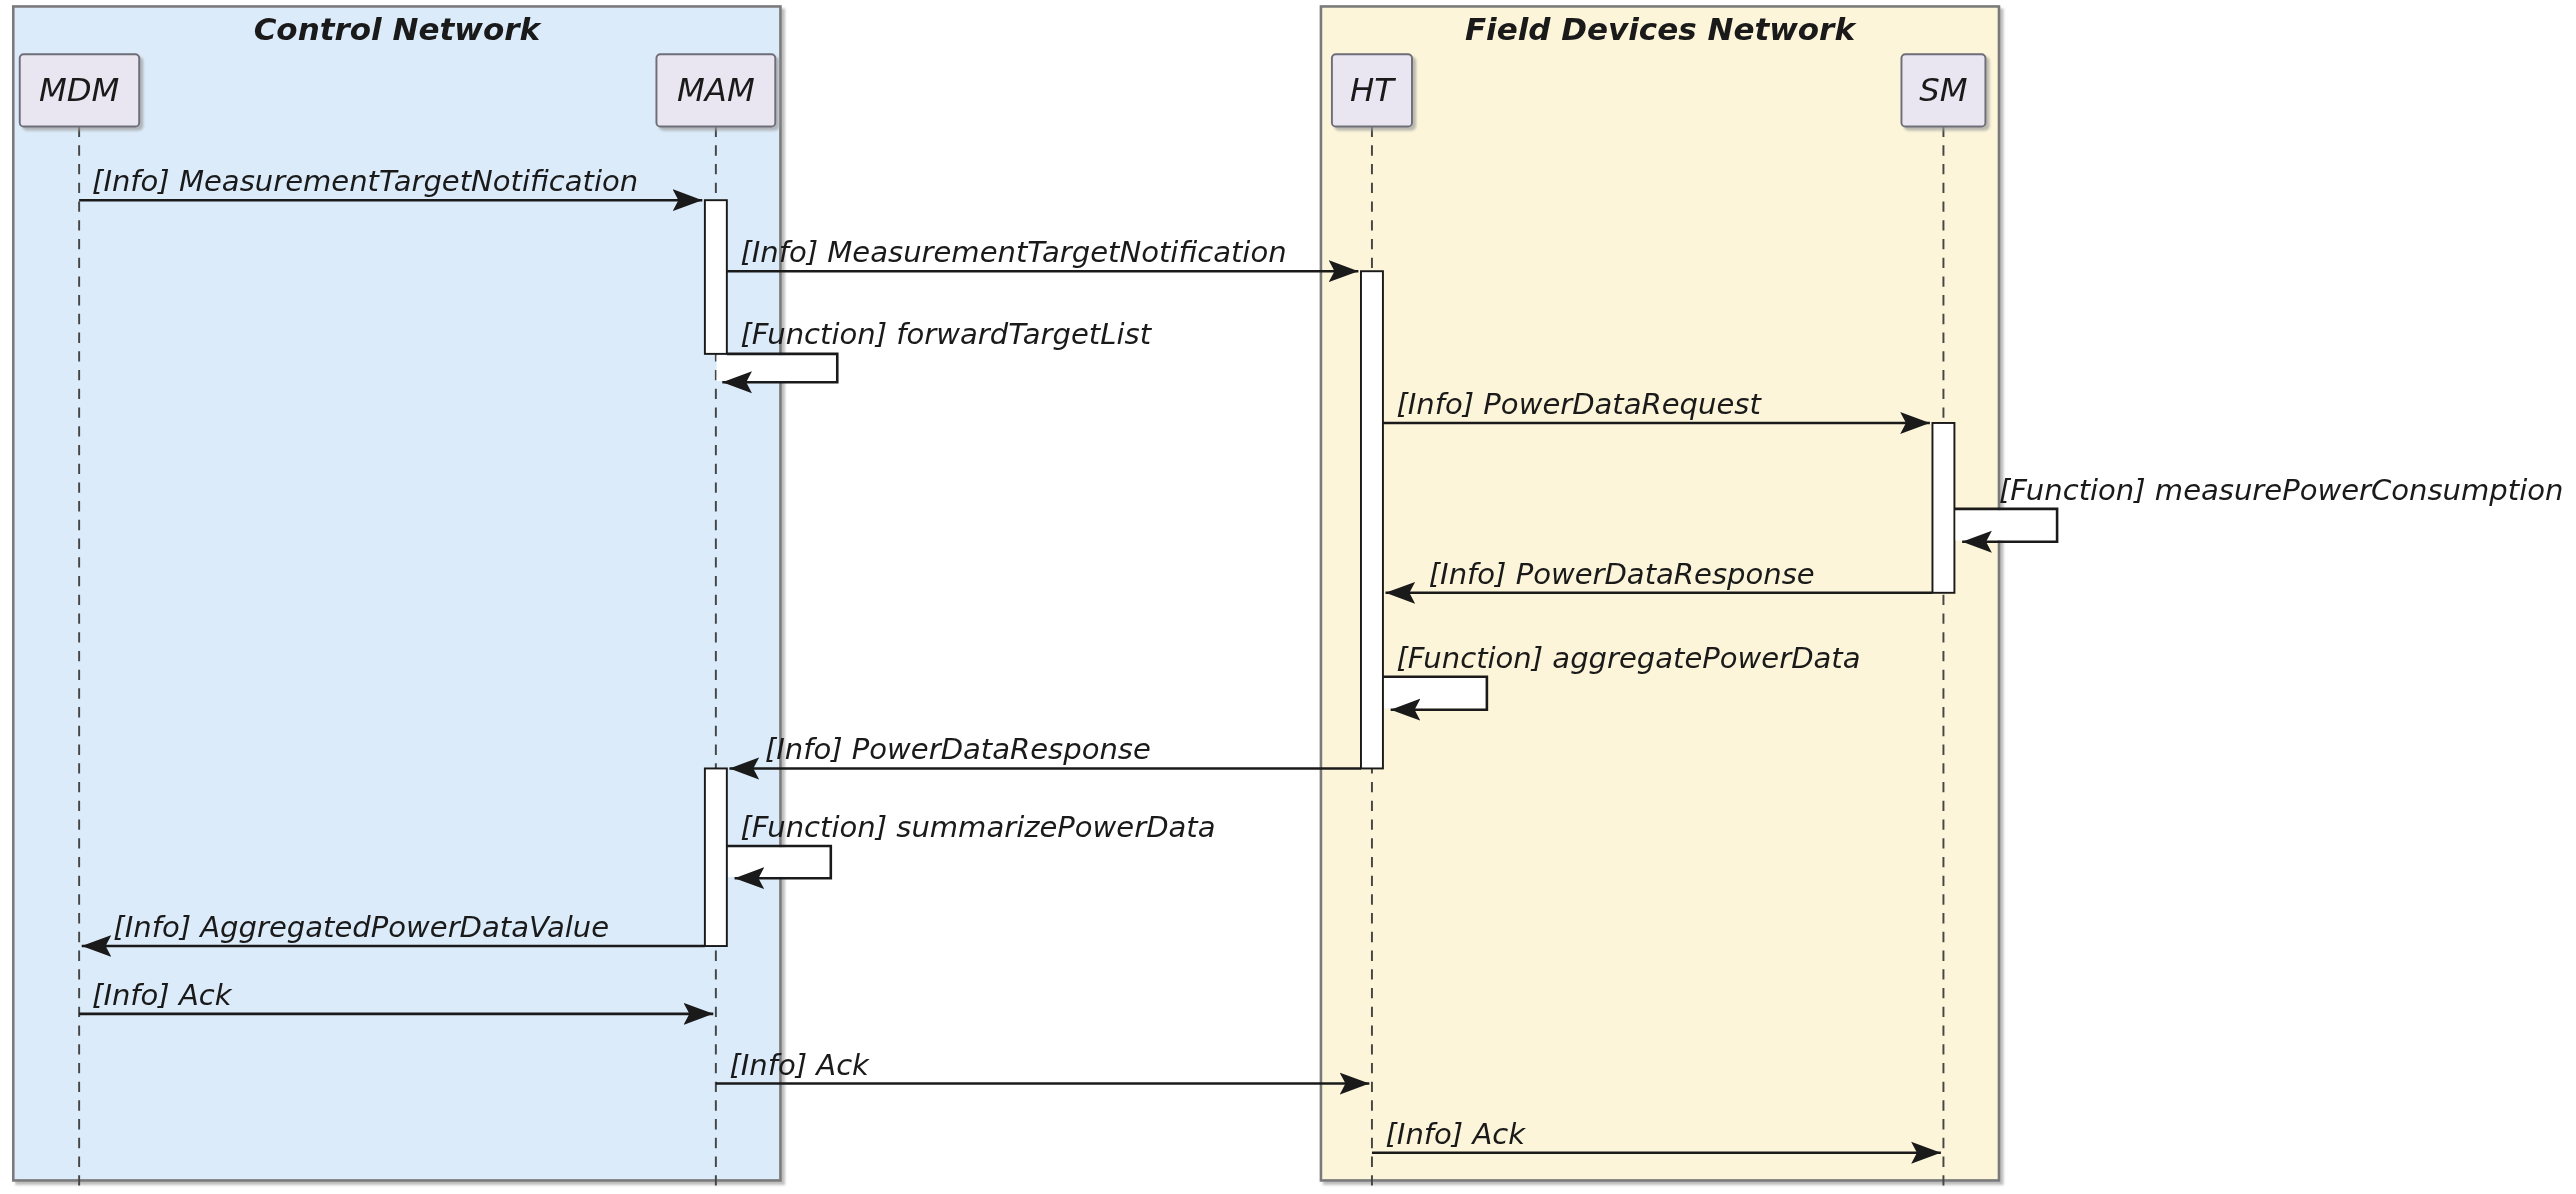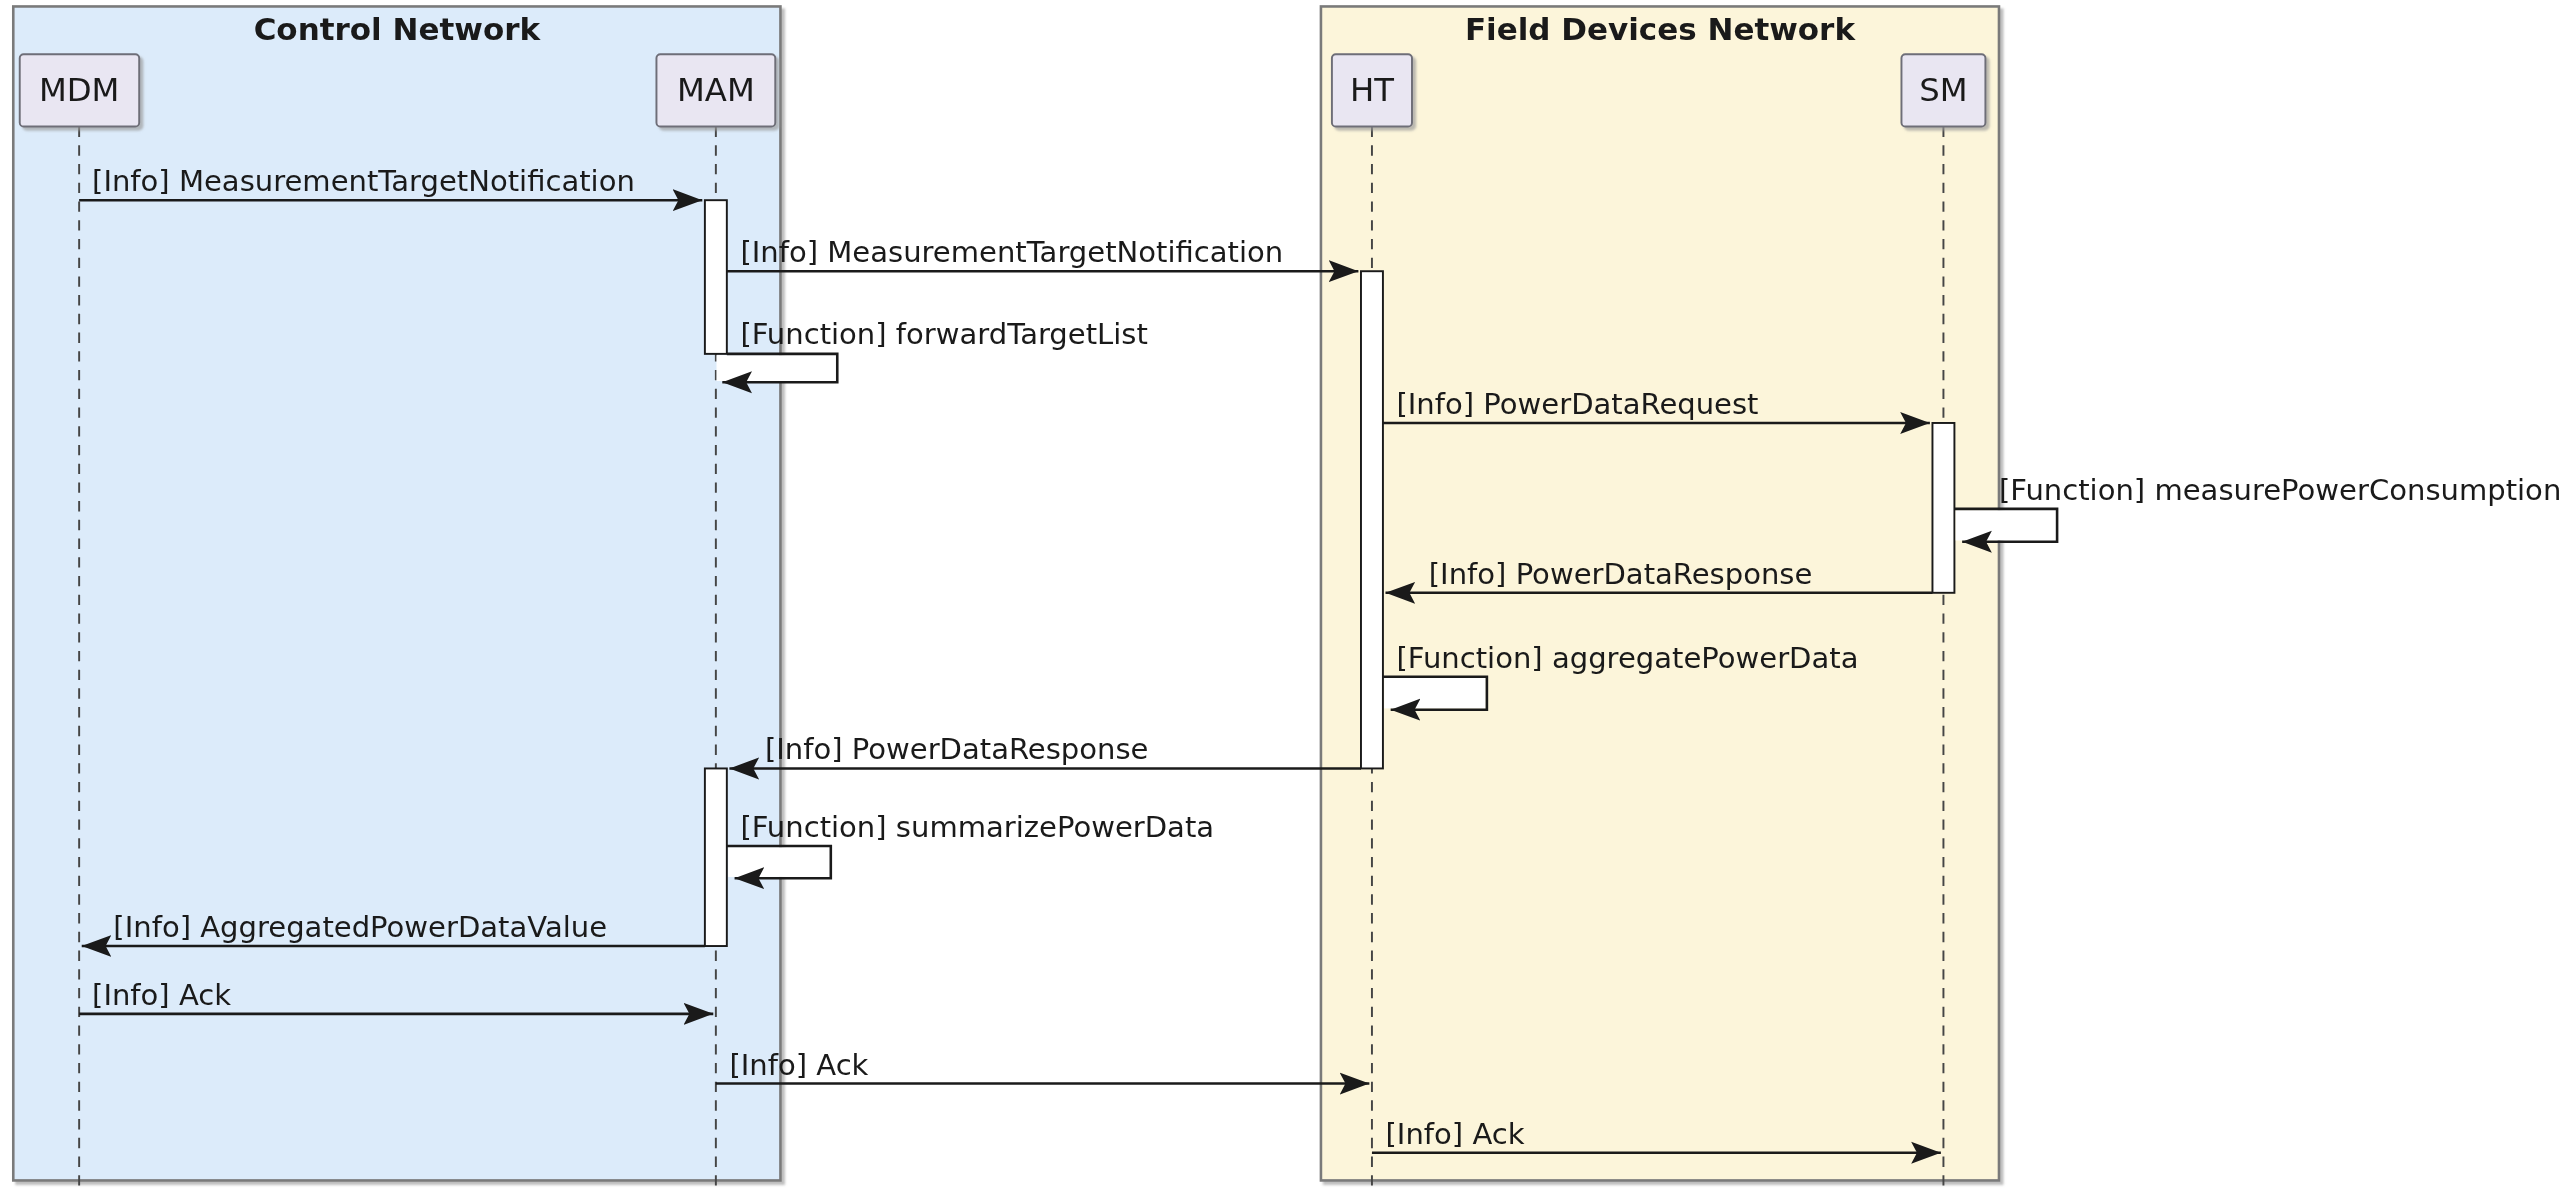--- a/index.html
+++ b/index.html
@@ -1,16 +1,16 @@
 <!DOCTYPE html>
 <html style="font-size:10.3px"><head>
 <meta charset="utf-8">
 <style>
   html, body { margin: 0; padding: 0; background: #ffffff; }
-  .stage { width: 2576px; height: 1194px; position: relative; background: #ffffff; }
+  .stage { width: 2576px; height: 1194px; position: relative; background: #ffffff; font-style: italic; }
   svg { display: block; }
   text {
     font-family: "DejaVu Sans", "Liberation Sans", sans-serif;
     fill: #1a1a1a;
   }
   .frame-title { font-size: 48px; font-weight: bold; text-anchor: middle; }
   .participant-label { font-size: 50px; text-anchor: middle; }
   .msg-label { font-size: 45px; }
   .frame { stroke: #7a7a7a; stroke-width: 4; }
   .participant-box { stroke: #6e6e78; stroke-width: 3; }

